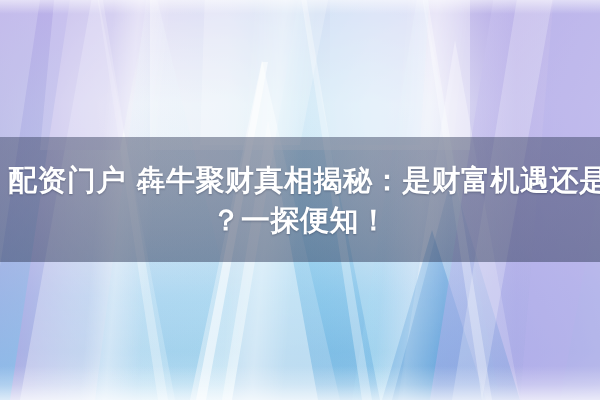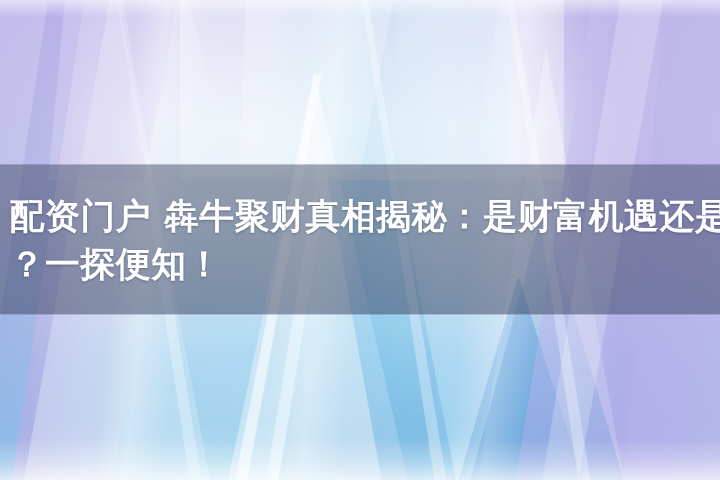--- a/index.html
+++ b/index.html
@@ -131,20 +131,21 @@
     letter-spacing: 0.5px;
     text-shadow: 0 1px 2px rgba(30,38,64,0.35);
   }
   .caption-line-1 {
     display: block;
     text-align: left;
     white-space: nowrap;
   }
   .caption-line-2 {
     display: block;
+    text-align: center;
     white-space: nowrap;
   }
 </style>
 </head>
 <body>
 
 <div class="banner">
 
   <div class="bg-base"></div>
   <div class="bg-zones"></div>

